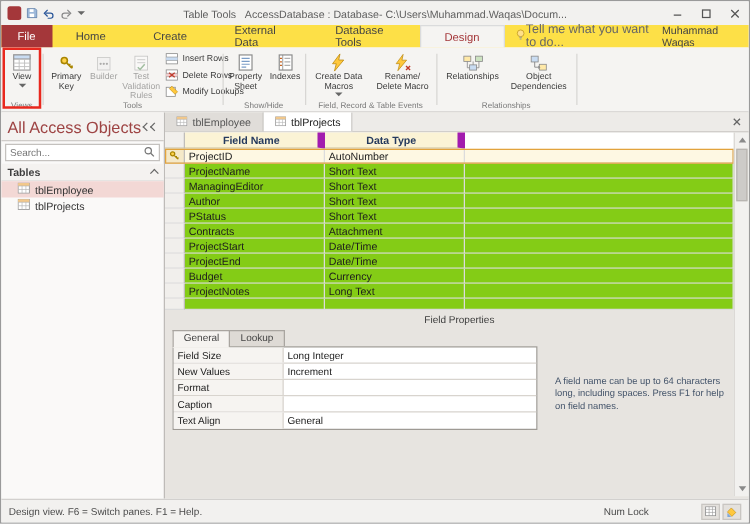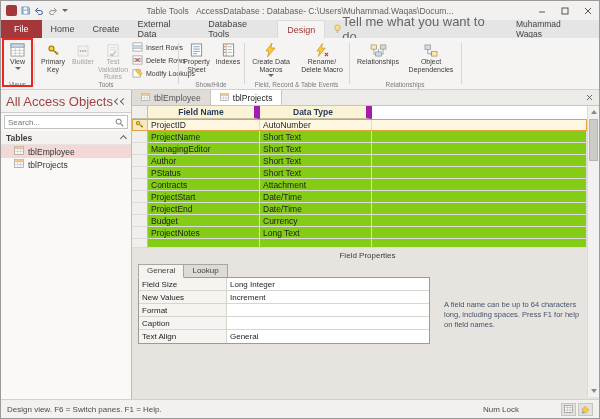--- a/index.html
+++ b/index.html
@@ -11,25 +11,25 @@
   .titlebar { position:absolute; left:0; top:0; width:100%; height:19px; background:#F2F1EF; display:flex; align-items:center; }
   .qat { display:flex; align-items:center; gap:4px; padding-left:5px; z-index:2; }
   .app-icon { width:11px; height:11px; background:#A4373A; border-radius:2px; display:inline-block; }
   .qat-btn { display:inline-flex; align-items:center; }
   .caret-down { width:0; height:0; border-left:3px solid transparent; border-right:3px solid transparent; border-top:3px solid #666; display:inline-block; }
   .title-center { position:absolute; left:0; right:0; top:0; height:19px; display:flex; align-items:center; justify-content:center; gap:7px; font-size:8.5px; color:#5f5f5f; }
   .win-controls { margin-left:auto; display:flex; z-index:2; }
   .win-btn { width:23px; height:19px; display:flex; align-items:center; justify-content:center; }
 
   
-  .tabrow { position:absolute; top:19px; left:0; width:100%; height:18px; background:#e5e5e5; display:flex; align-items:stretch; font-size:9px; }
-  .rtab { padding:0 9px; display:flex; align-items:center; color:#444; cursor:default; }
+  .tabrow { position:absolute; top:19px; left:0; width:100%; height:18px; background:#fde047; display:flex; align-items:stretch; font-size:9px; }
+  .rtab { padding:0 19px; display:flex; align-items:center; color:#444; cursor:default; }
   .rtab.file { background:#A4373A; color:#fff; padding:0 13px; }
   .rtab.active { color:#A4373A; background:#F5F4F2; border:1px solid #DADBDC; border-bottom:none; }
-  .tellme { display:flex; align-items:center; gap:0; color:#666; padding:0 8px; font-size:13px; }
+  .tellme { display:flex; align-items:center; gap:0; color:#666; padding:0 8px; font-size:10px; }
   .user-name { margin-left:auto; padding-right:12px; display:flex; align-items:center; color:#444; font-size:8.5px; }
 
   
   .ribbon { position:absolute; top:37px; left:0; width:100%; height:52px; background:#F5F4F2; border-bottom:1px solid #D2D0CE; }
   .rgroup { position:absolute; top:0; height:100%; }
   .group-label { position:absolute; bottom:1px; left:0; right:0; text-align:center; font-size:6.5px; color:#7A7A7A; white-space:nowrap; }
   .gdivider { position:absolute; top:5px; bottom:5px; width:1px; background:#D8D6D4; }
   .bigbtn { position:absolute; top:3px; display:flex; flex-direction:column; align-items:center; gap:1px; font-size:7px; color:#3b3b3b; text-align:center; line-height:1.1; cursor:default; }
   .bigbtn .ic { height:16px; display:flex; align-items:flex-end; justify-content:center; }
   .smallbtn { position:absolute; display:flex; align-items:center; gap:3px; font-size:7px; color:#3b3b3b; height:11px; white-space:nowrap; }

